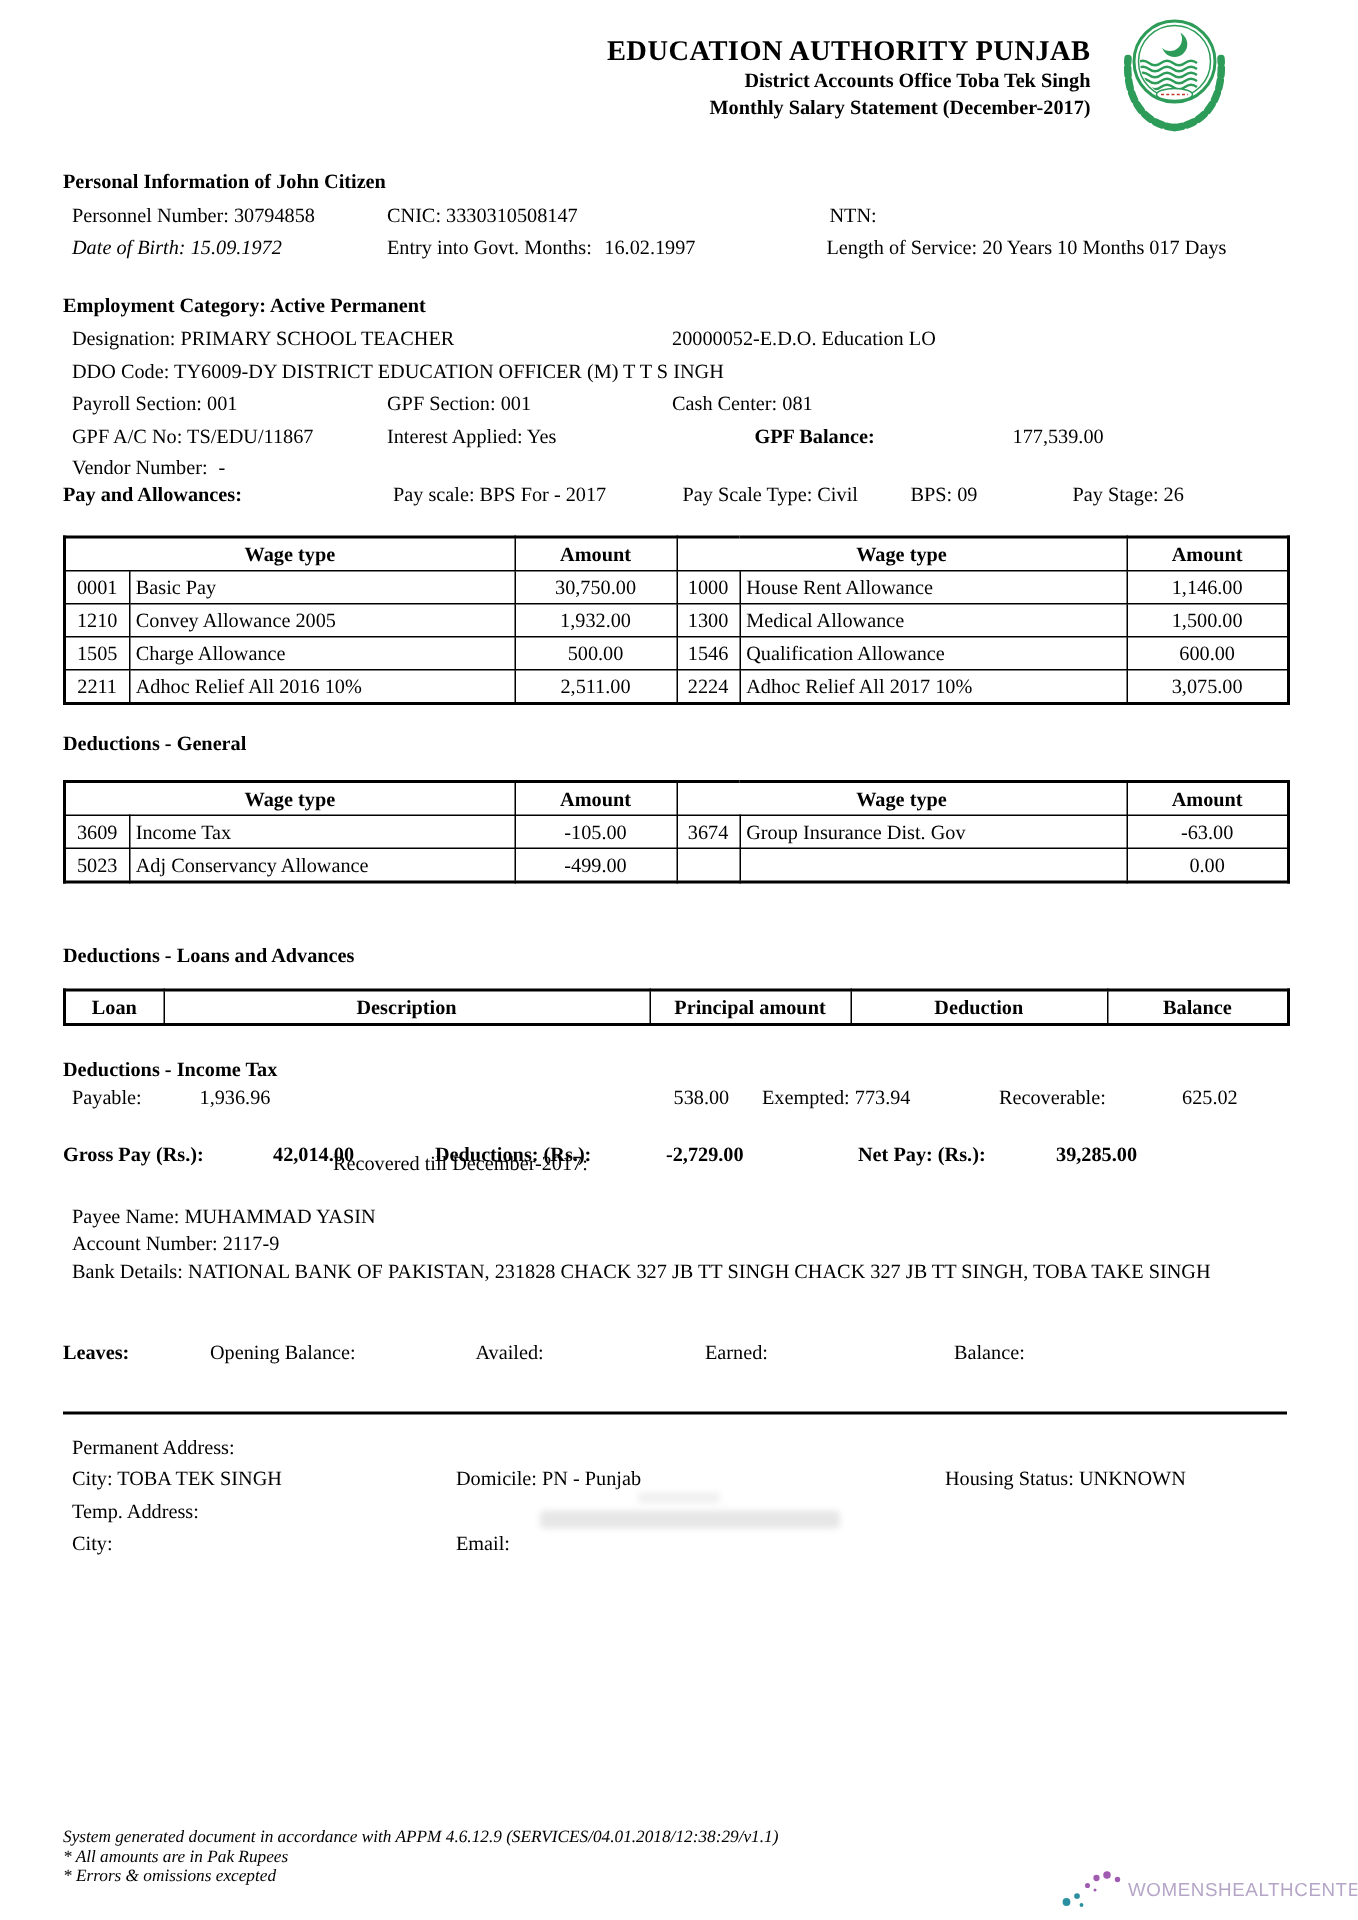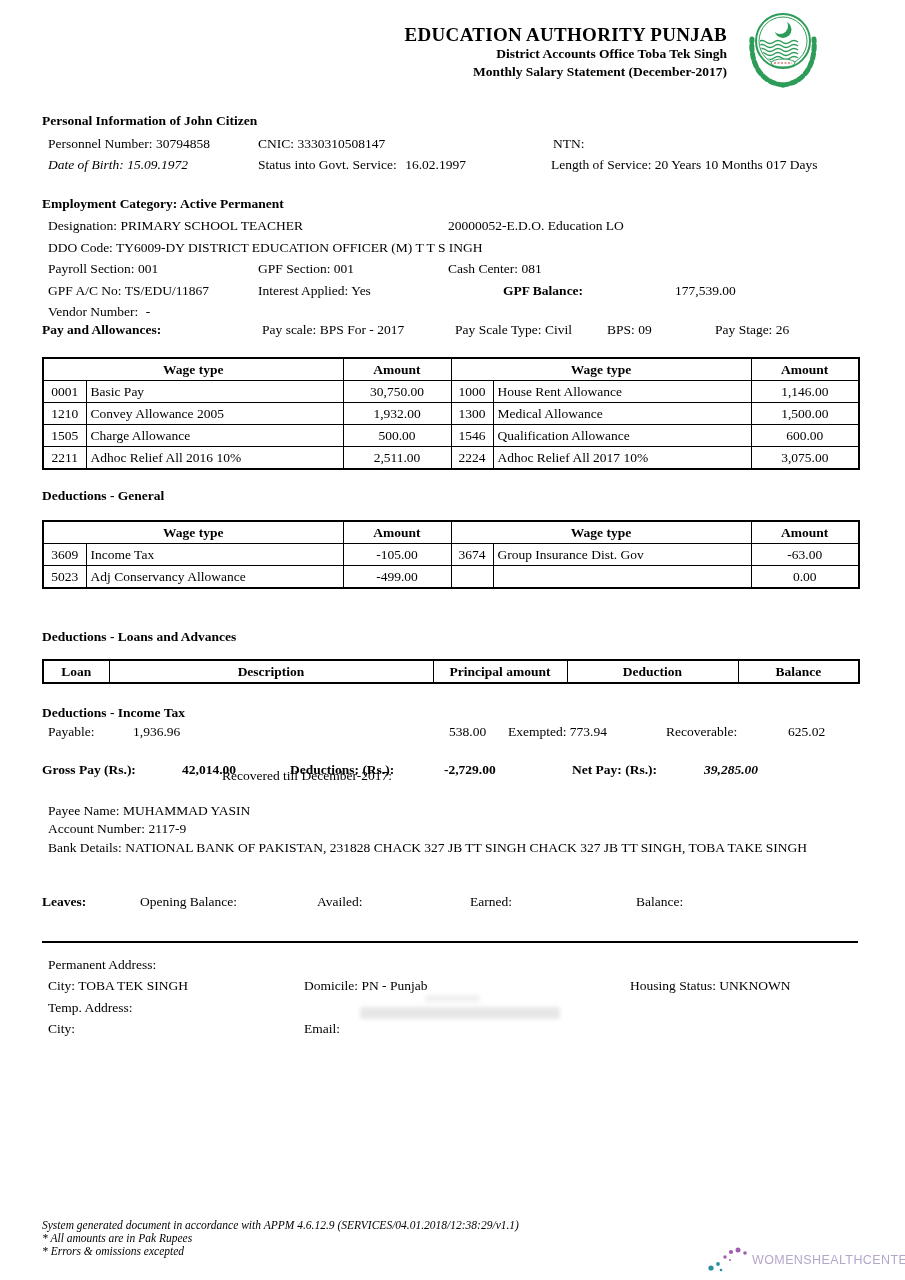--- a/index.html
+++ b/index.html
@@ -90,21 +90,21 @@
   <div class="pos" style="left:258px;top:136px;">
     <span>CNIC:</span>
     <span>3330310508147</span>
   </div>
   <div class="pos" style="left:553px;top:136px;">NTN:</div>
   <div class="pos" style="left:48px;top:157px;font-style:italic;">
     <span>Date of Birth:</span>
     <span>15.09.1972</span>
   </div>
   <div class="pos" style="left:258px;top:157px;">
-    <span>Status into Govt. Service:</span>
+    <span>Entry into Govt. Months:</span>
     <span style="margin-left:5px;">16.02.1997</span>
   </div>
   <div class="pos" style="left:551px;top:157px;">
     <span>Length of Service:</span>
     <span>20 Years 10 Months 017 Days</span>
   </div>
 
   <div class="pos b" style="left:42px;top:196px;">Employment Category: Active Permanent</div>
   <div class="pos" style="left:48px;top:218px;">
     <span>Designation:</span>
@@ -267,21 +267,21 @@
     <span>773.94</span>
   </div>
   <div class="pos" style="left:666px;top:724px;">Recoverable:</div>
   <div class="pos" style="left:788px;top:724px;">625.02</div>
 
   <div class="pos b" style="left:42px;top:762px;">Gross Pay (Rs.):</div>
   <div class="pos b" style="left:182px;top:762px;">42,014.00</div>
   <div class="pos b" style="left:290px;top:762px;">Deductions: (Rs.):</div>
   <div class="pos b" style="left:444px;top:762px;">-2,729.00</div>
   <div class="pos b" style="left:572px;top:762px;">Net Pay: (Rs.):</div>
-  <div class="pos b" style="left:704px;top:762px;font-style:italic;">39,285.00</div>
+  <div class="pos b" style="left:704px;top:762px;">39,285.00</div>
 
   <div class="pos" style="left:48px;top:803px;">
     <span>Payee Name:</span>
     <span>MUHAMMAD YASIN</span>
   </div>
   <div class="pos" style="left:48px;top:821px;">
     <span>Account Number:</span>
     <span>2117-9</span>
   </div>
   <div class="bank-block" style="left:48px;top:839px;width:818px;">

